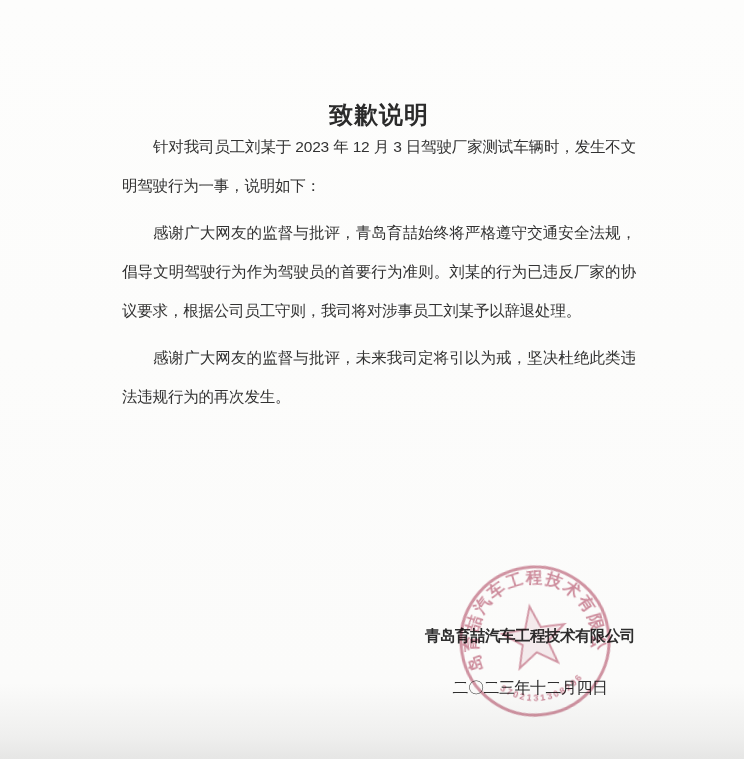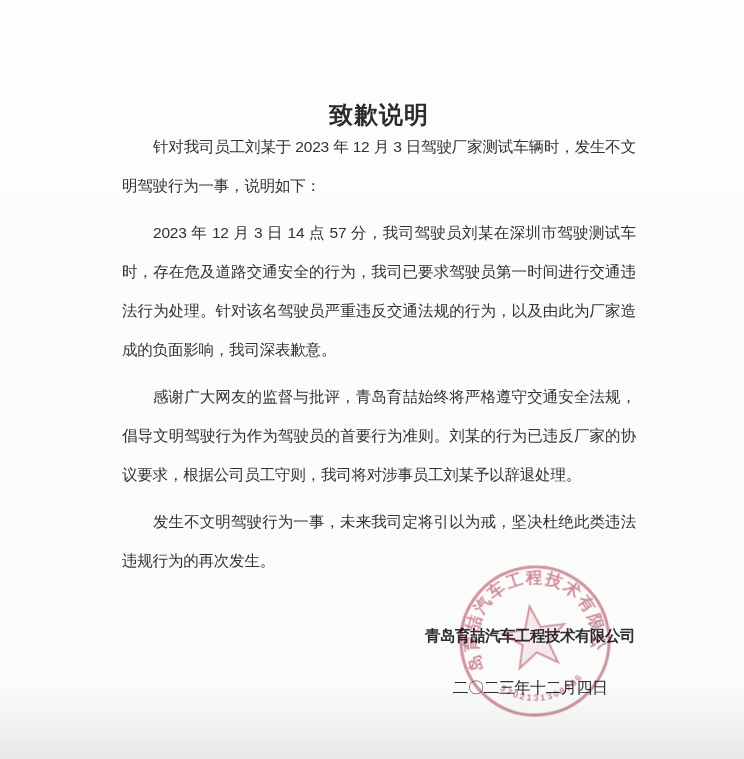--- a/index.html
+++ b/index.html
@@ -85,23 +85,22 @@
 </style>
 </head>
 <body>
 
 <div class="page">
 
   <h1 class="doc-title">致歉说明</h1>
 
   <div class="body-text">
     <p>针对我司员工刘某于 2023 年 12 月 3 日驾驶厂家测试车辆时，发生不文明驾驶行为一事，说明如下：</p>
-    <p>2023 年 12 月 3 日 14 点 57 分，我司驾驶员刘某在深圳市驾驶测试车时，存在危及道路交通安全的行为，我司已要求驾驶员第一时间进行交通违法行为处理。针对该名驾驶员严重违反交通法规的行为，以及由此为厂家造成的负面影响，我司深表歉意。</p>
     <p>感谢广大网友的监督与批评，青岛育喆始终将严格遵守交通安全法规，倡导文明驾驶行为作为驾驶员的首要行为准则。刘某的行为已违反厂家的协议要求，根据公司员工守则，我司将对涉事员工刘某予以辞退处理。</p>
-    <p>发生不文明驾驶行为一事，未来我司定将引以为戒，坚决杜绝此类违法违规行为的再次发生。</p>
+    <p>感谢广大网友的监督与批评，未来我司定将引以为戒，坚决杜绝此类违法违规行为的再次发生。</p>
   </div>
 
   <div class="signature">
     <div class="company">青岛育喆汽车工程技术有限公司</div>
     <div class="date">二〇二三年十二月四日</div>
   </div>
 
   <div class="seal">
     <svg viewBox="0 0 160 160" xmlns="http://www.w3.org/2000/svg">
       <defs>

